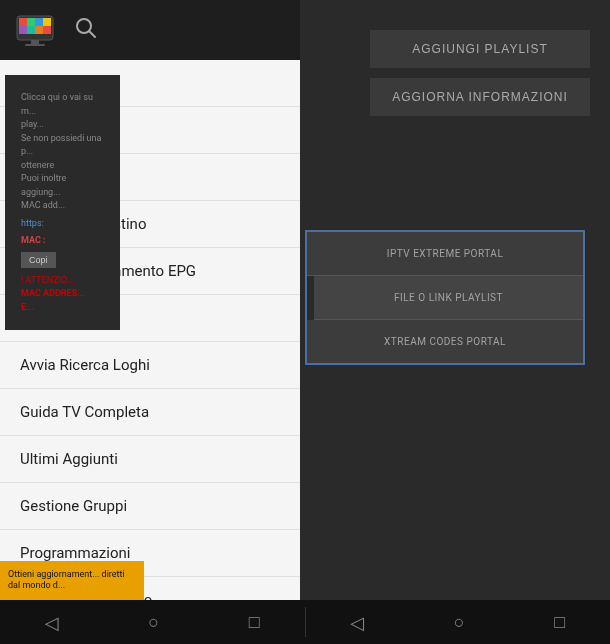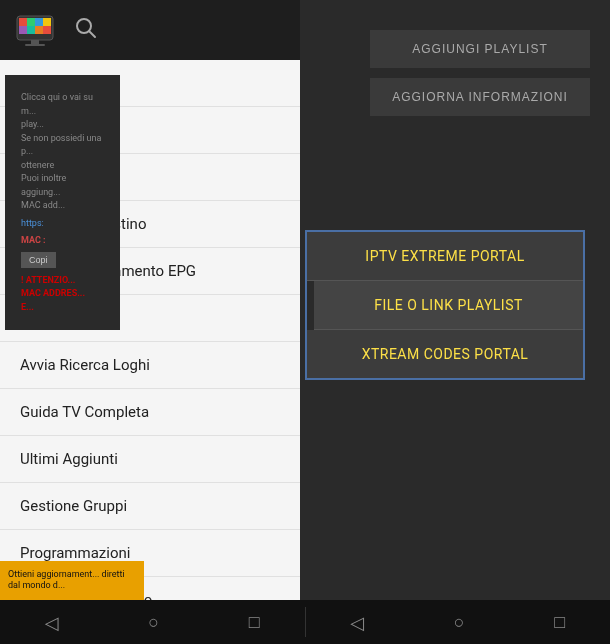--- a/index.html
+++ b/index.html
@@ -53,23 +53,23 @@
       left: 305px;
       width: 280px;
       border: 2px solid #4a6fa5;
       background: transparent;
       display: flex;
       flex-direction: column;
     }
 
     .popup-option {
       background: #3c3c3c;
-      color: #fde047;
+      color: #a3a3a3;
       padding: 16px 20px;
-      font-size: 14px;
+      font-size: 10px;
       letter-spacing: 0.5px;
       text-transform: uppercase;
       cursor: pointer;
       text-align: center;
       border-bottom: 1px solid #555;
     }
     .popup-option:last-child {
       border-bottom: none;
     }
     .popup-option.selected {
@@ -289,21 +289,21 @@
   <div>Se non possiedi una p...</div>
   <div>ottenere</div>
   <div>Puoi inoltre aggiung...</div>
   <div>MAC add...</div>
   <div style="color:#4a90d9; margin-top:4px;">https:</div>
   <div style="margin-top:4px;">
     <span style="color:#cc4444; font-weight:bold;">MAC :</span>
   </div>
   <button class="copy-btn" style="background:#555; color:#ccc; border:none; padding:3px 8px; font-size:9px; cursor:pointer; margin-top:4px;">Copi</button>
   <div style="margin-top:6px;">
-    <div style="color:#cc0000; font-size:9px; font-weight:bold;">! ATTENZIO...</div>
+    <div style="color:#cc0000; font-size:9px; font-weight:normal;">! ATTENZIO...</div>
     <div style="color:#cc0000; font-size:9px; font-weight:bold;">MAC ADDRES...</div>
     <div style="color:#cc0000; font-size:9px; font-weight:bold;">E...</div>
   </div>
 </div>
 
 <div class="bottom-promo" style="position:absolute; bottom:44px; left:0; width:144px; background:#e8a000; padding:8px; font-size:9px; color:#111; line-height:1.3; z-index:5;">
   <span>Ottieni aggiornament... diretti dal mondo d...</span>
 </div>
 
 <div class="nav-bar">

